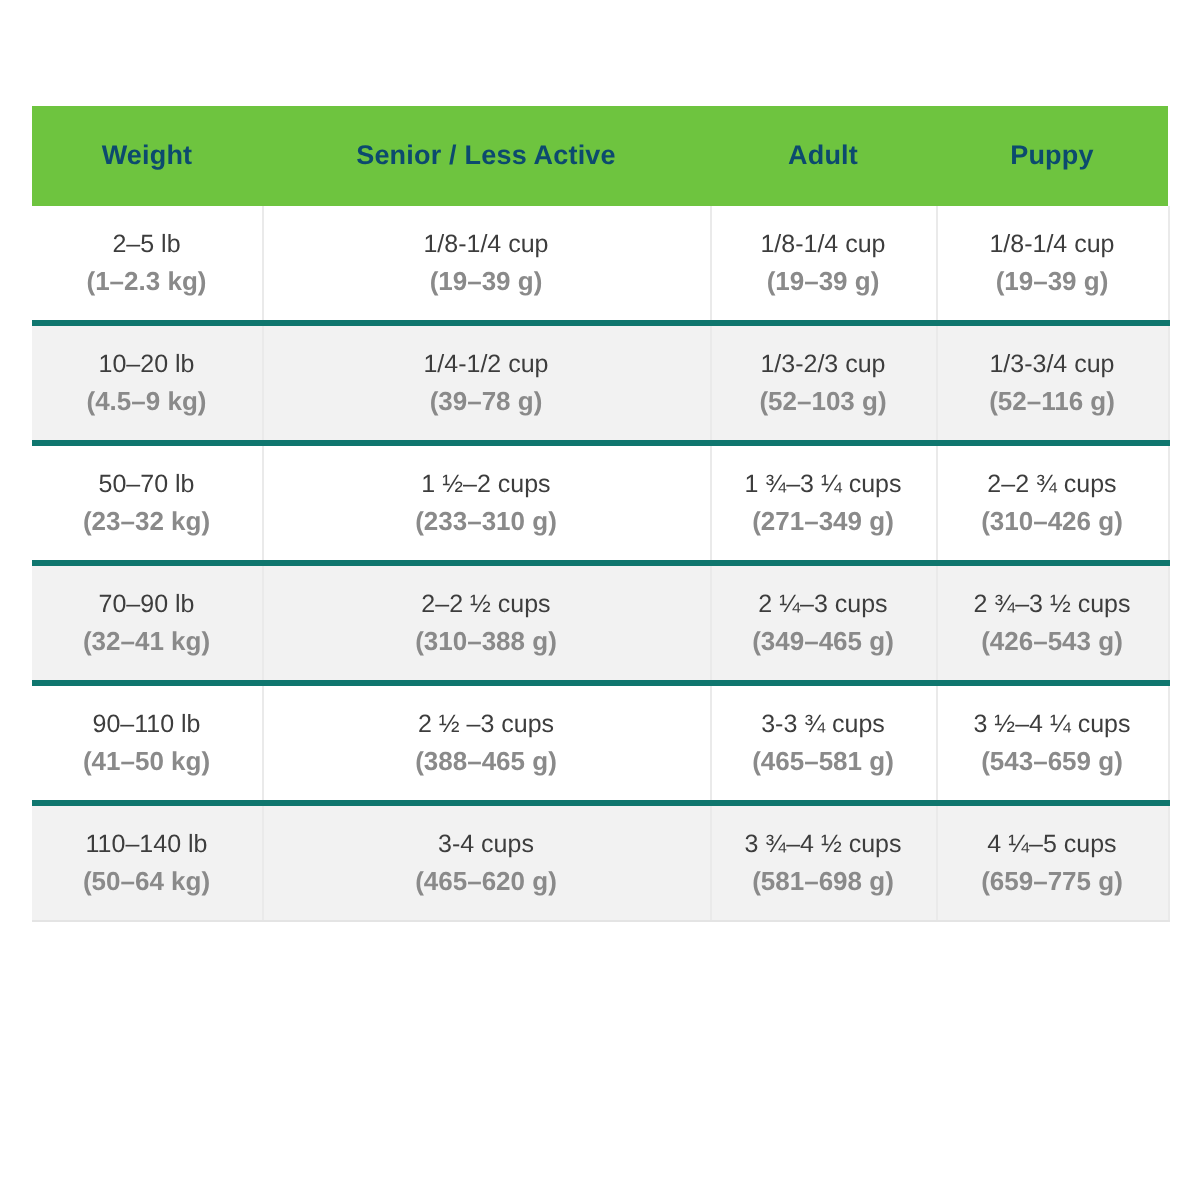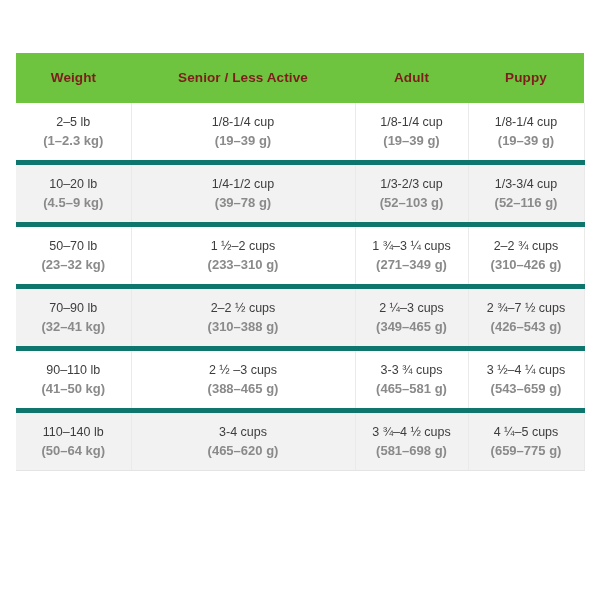--- a/index.html
+++ b/index.html
@@ -26,33 +26,33 @@
     width: 568px;
   }
   table.feeding-table {
     width: 568px;
     border-collapse: collapse;
     table-layout: fixed;
     background: #ffffff;
   }
   table.feeding-table thead th {
     background: #6ec43f;
-    color: #7f1d1d;
+    color: #0c4a6e;
     font-size: 13.5px;
     font-weight: bold;
     text-align: center;
     padding: 17px 4px 18px 4px;
     border: none;
     letter-spacing: 0.1px;
   }
   table.feeding-table tbody td {
     text-align: center;
     padding: 11px 4px 11px 4px;
     border-right: 1px solid #eaeaea;
-    border-bottom: 5px solid #0f766e;
+    border-bottom: 3px solid #0f766e;
     vertical-align: middle;
   }
   table.feeding-table tbody td:last-child {
     border-right: 1px solid #eaeaea;
   }
   table.feeding-table tbody tr:nth-child(even) td {
     background: #f2f2f2;
   }
   table.feeding-table tbody tr:nth-child(odd) td {
     background: #ffffff;
@@ -161,21 +161,21 @@
             </td>
             <td>
               <span class="cell-main">2–2 ½ cups</span>
               <span class="cell-sub">(310–388 g)</span>
             </td>
             <td>
               <span class="cell-main">2 ¼–3 cups</span>
               <span class="cell-sub">(349–465 g)</span>
             </td>
             <td>
-              <span class="cell-main">2 ¾–7 ½ cups</span>
+              <span class="cell-main">2 ¾–3 ½ cups</span>
               <span class="cell-sub">(426–543 g)</span>
             </td>
           </tr>
           <tr>
             <td>
               <span class="cell-main">90–110 lb</span>
               <span class="cell-sub">(41–50 kg)</span>
             </td>
             <td>
               <span class="cell-main">2 ½ –3 cups</span>

